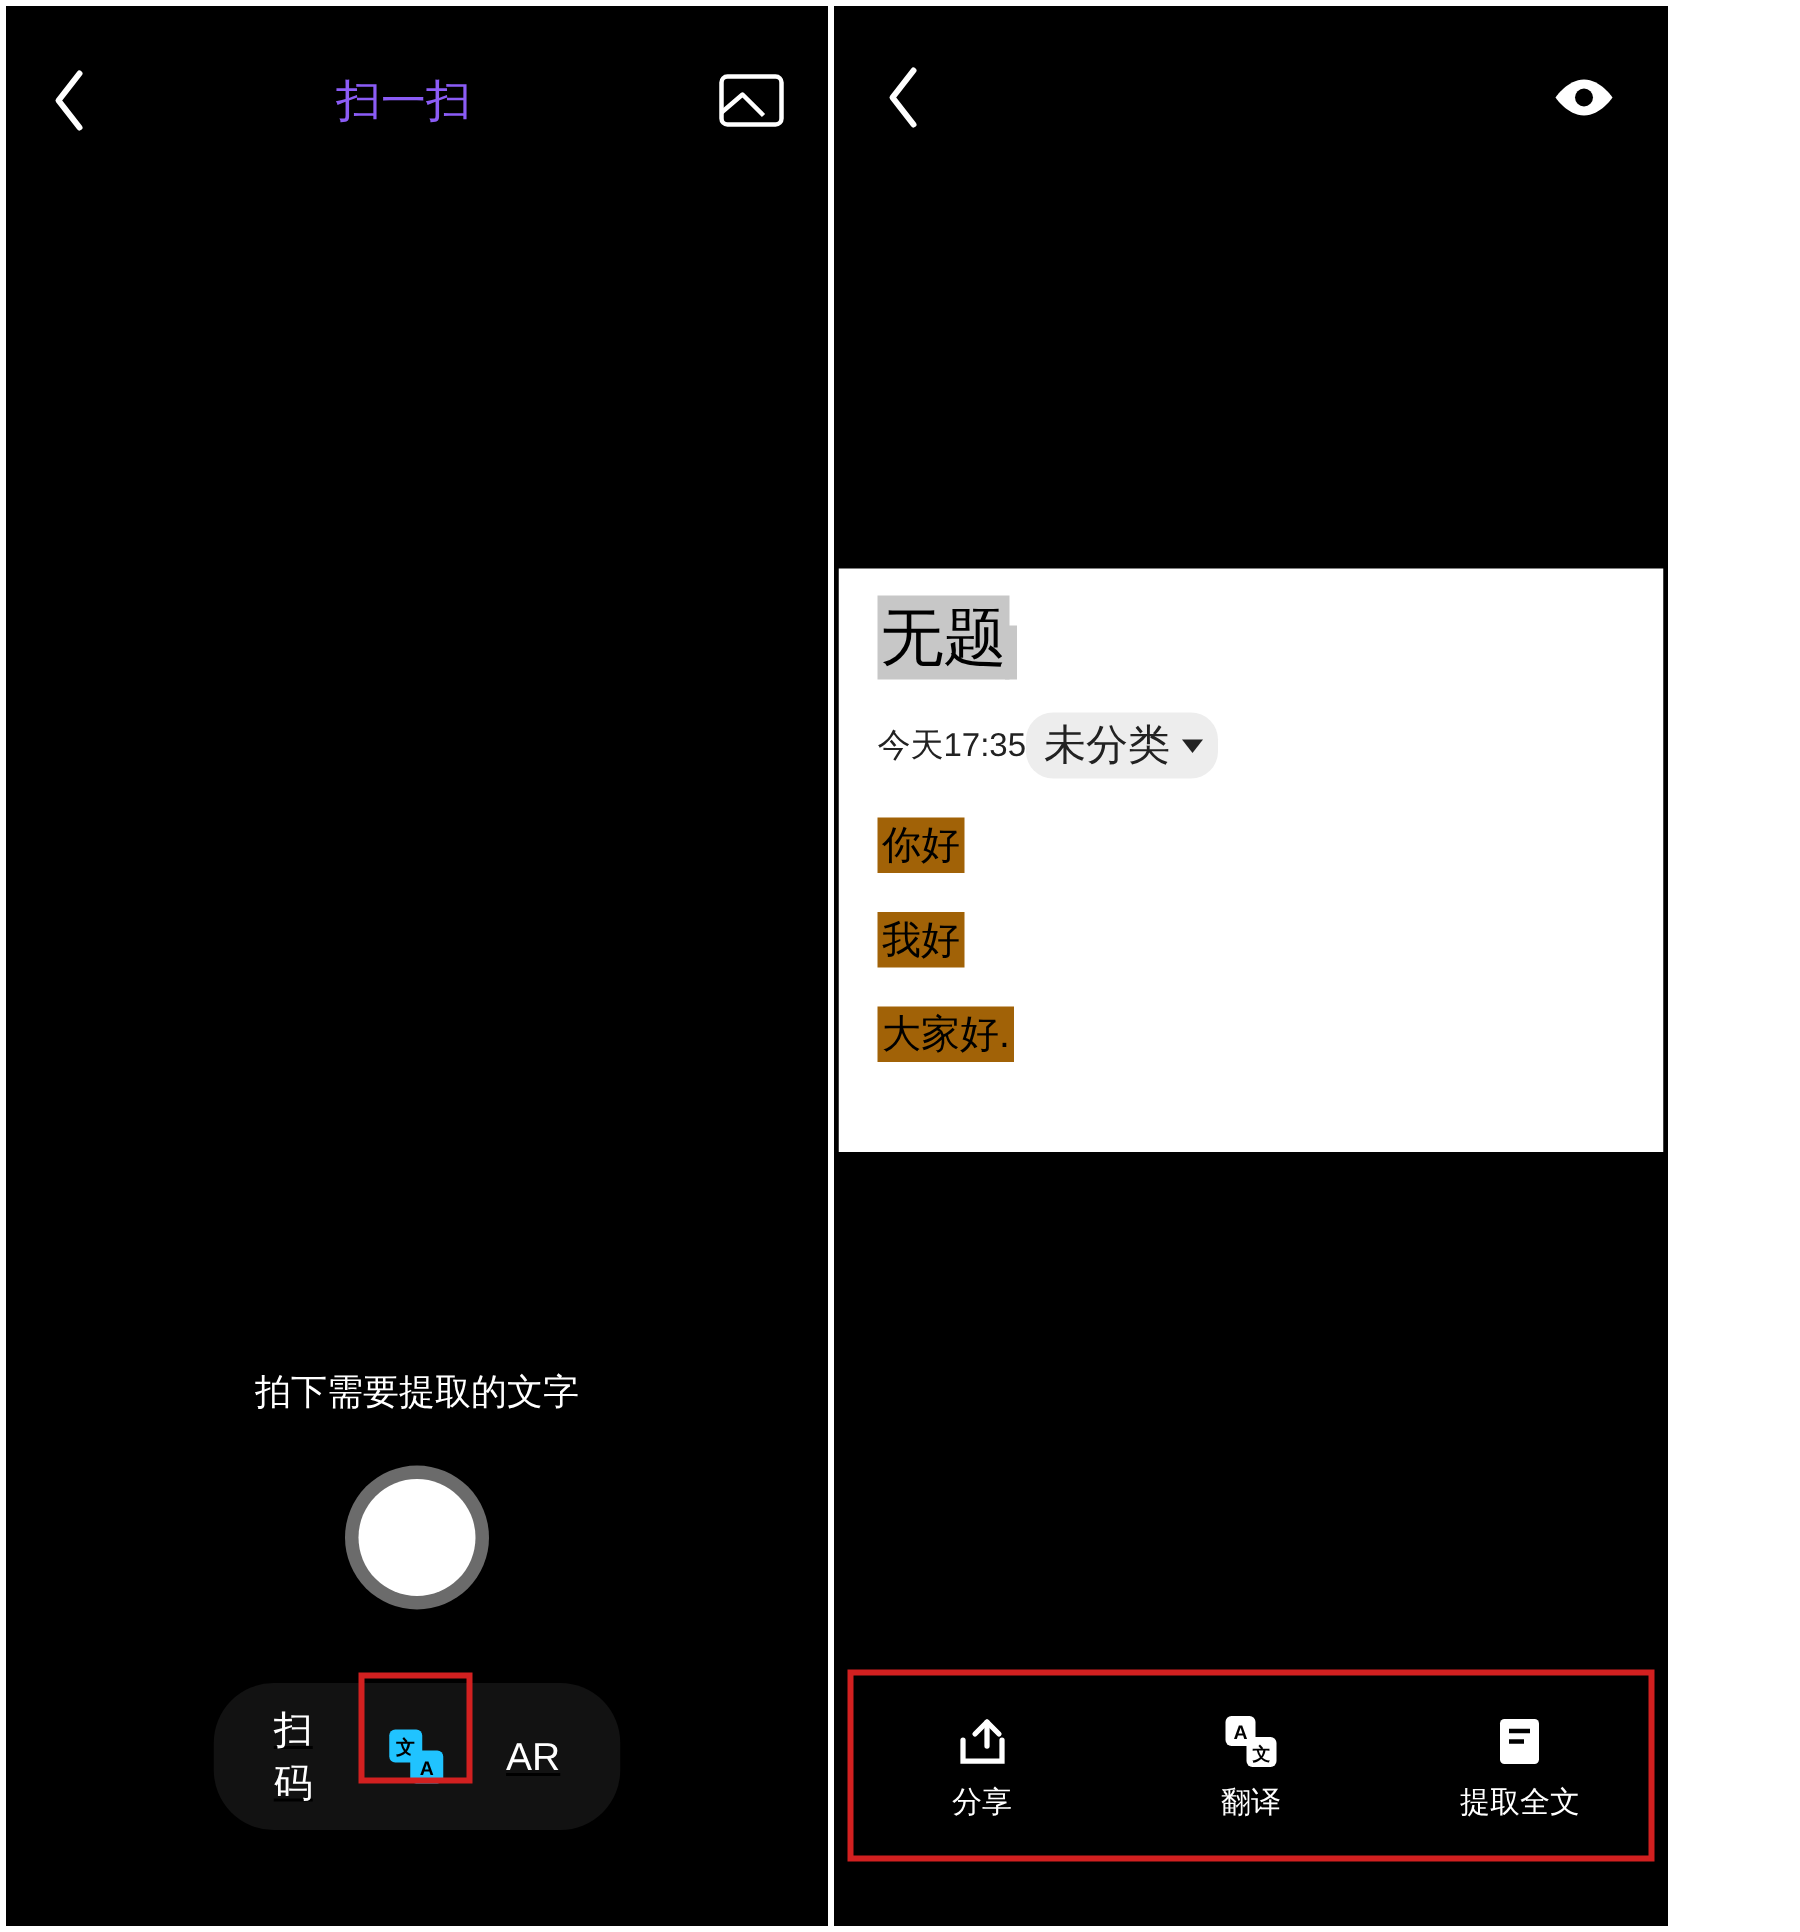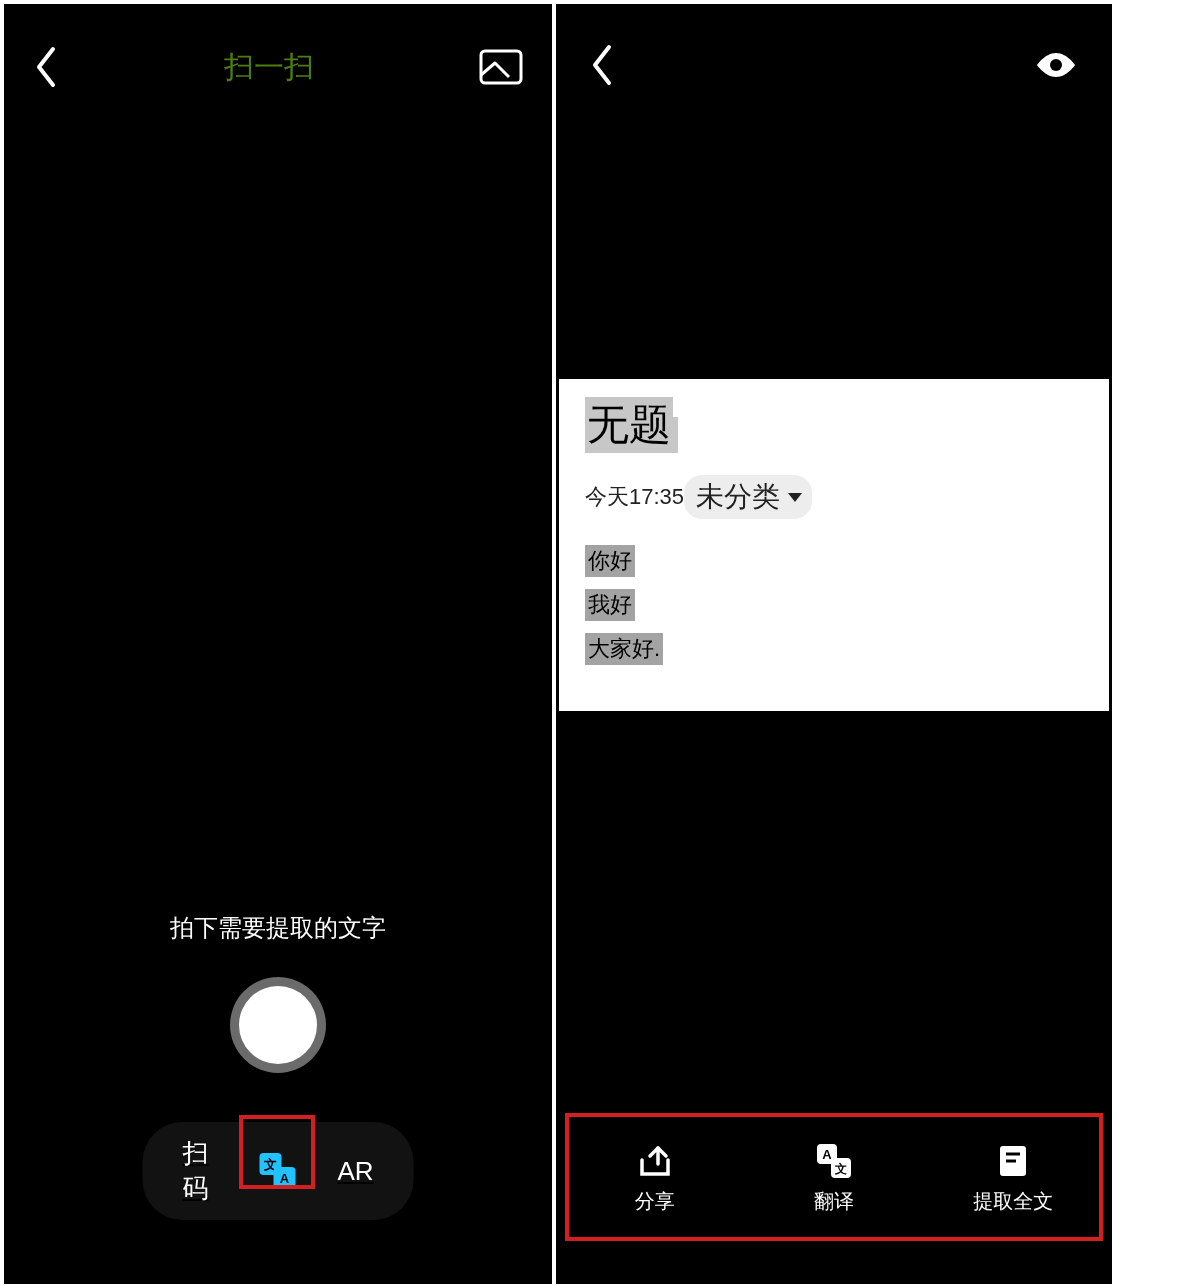--- a/index.html
+++ b/index.html
@@ -35,21 +35,21 @@
     height: 120px;
     display: flex;
     align-items: center;
     justify-content: space-between;
     padding: 0 26px;
     color: #fff;
   }
   .l-title {
     font-size: 30px;
     font-weight: 400;
-    color: #4d7c0f;
+    color: #8b5cf6;
   }
   .l-back svg, .l-album svg { display:block; }
 
   .l-hint {
     position: absolute;
     left: 0; right: 0;
     top: 905px;
     text-align: center;
     color: #fff;
     font-size: 24px;
@@ -159,24 +159,24 @@
     right:10px; top:50%;
     transform:translateY(-45%);
     width:0; height:0;
     border-left:7px solid transparent;
     border-right:7px solid transparent;
     border-top:9px solid #222;
   }
   .r-lines { margin-top: 26px; }
   .r-line {
     display:inline-block;
-    font-size: 22px;
-    background:#a3a3a3;
+    font-size: 26px;
+    background:#a16207;
     padding: 1px 3px;
-    margin-bottom: 12px;
+    margin-bottom: 26px;
   }
   .r-line-wrap { display:block; }
 
   .r-toolbar {
     position: absolute;
     left:0; right:0;
     bottom: 48px;
     height: 110px;
     display:flex;
     align-items: center;

